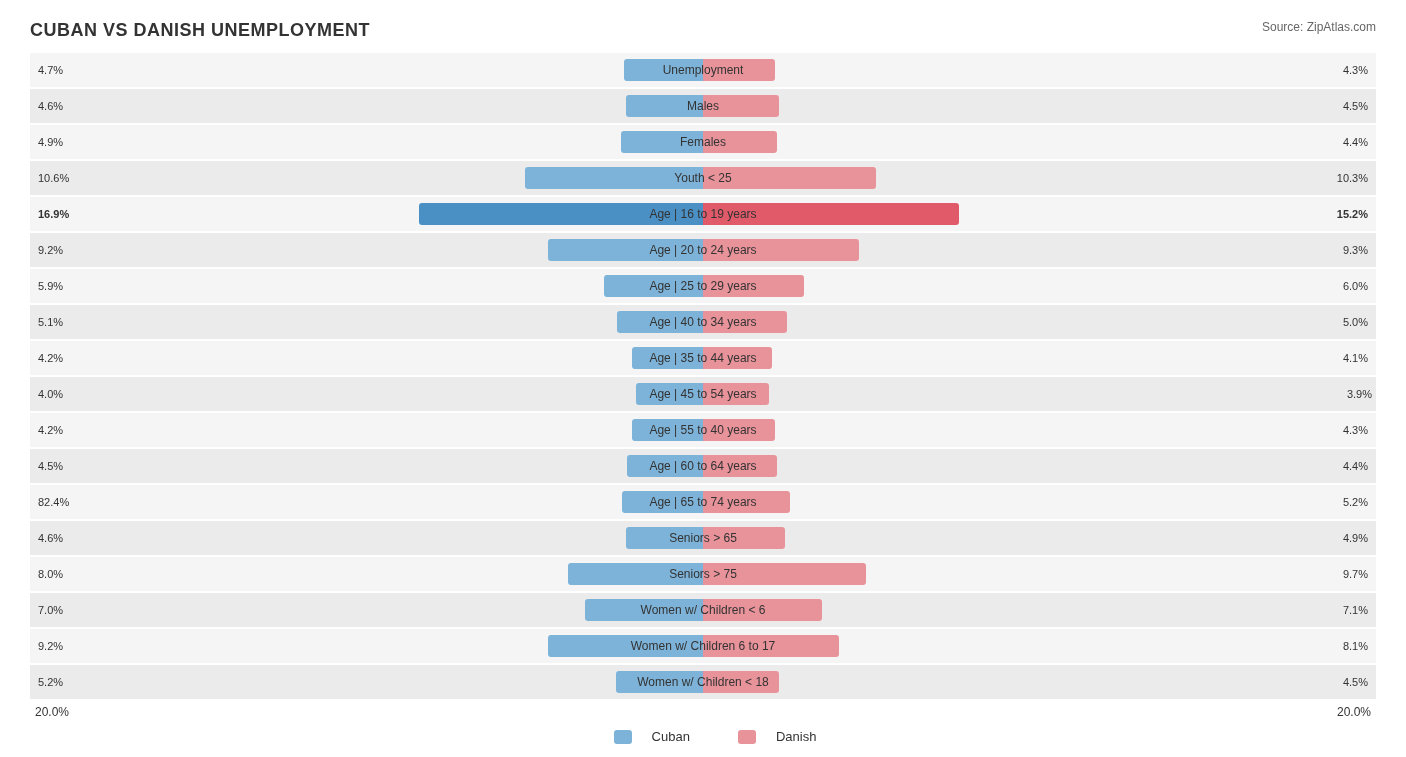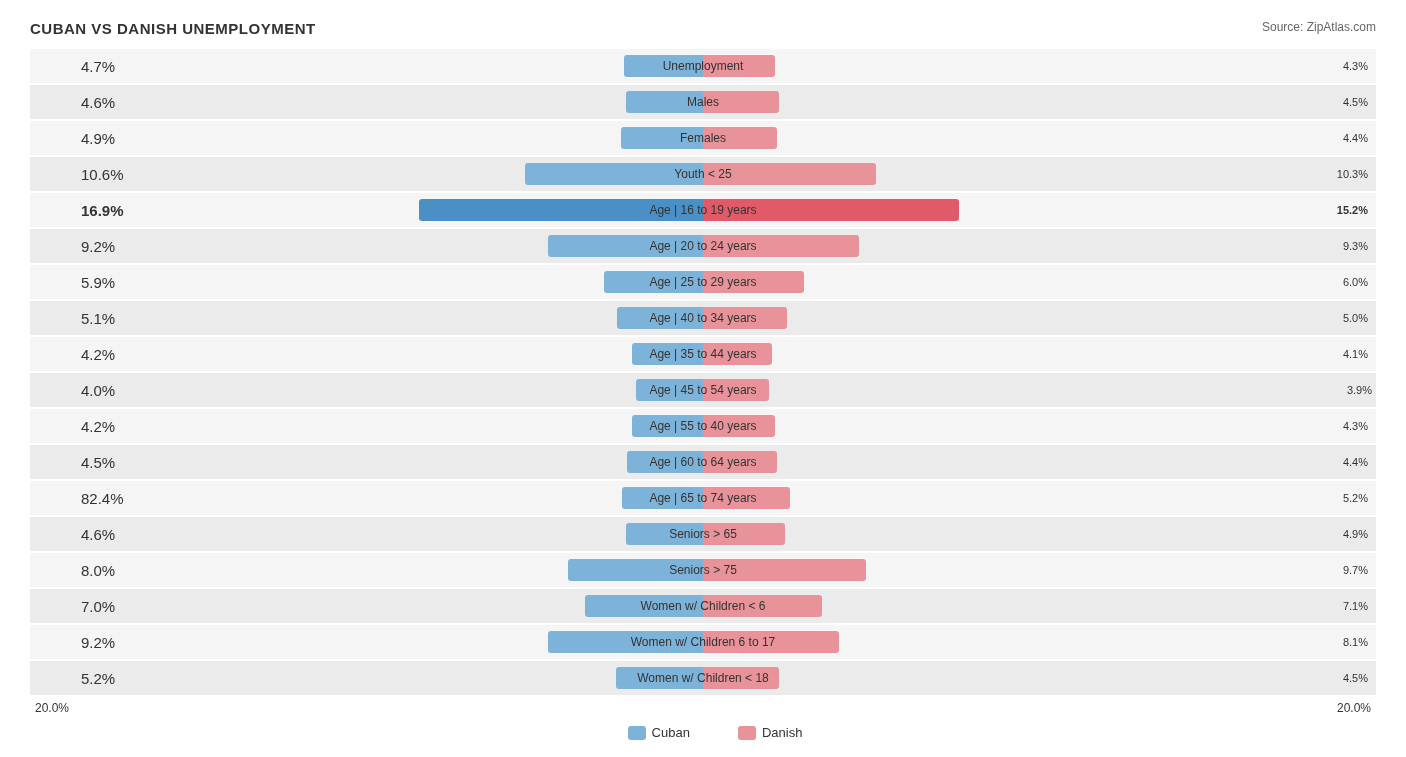--- a/index.html
+++ b/index.html
@@ -14,21 +14,21 @@
       padding: 20px 30px 50px 30px;
       background: #fff;
     }
     .chart-header {
       display: flex;
       justify-content: space-between;
       align-items: flex-start;
       margin-bottom: 12px;
     }
     .chart-title {
-      font-size: 15px;
+      font-size: 18px;
       font-weight: bold;
       color: #333;
       text-transform: uppercase;
       letter-spacing: 0.5px;
     }
     .chart-source {
       font-size: 12px;
       color: #666;
     }
     .chart-body {
@@ -96,24 +96,23 @@
     .pink-bar {
       background: #e8929a;
       height: 22px;
       border-radius: 0 3px 3px 0;
       position: absolute;
       left: 0;
     }
     .left-value {
       position: absolute;
       left: 8px;
-      font-size: 15px;
+      font-size: 11px;
       color: #333;
       z-index: 5;
-      margin-left: 43px;
     }
     .right-value {
       position: absolute;
       right: 8px;
       font-size: 11px;
       color: #333;
       z-index: 5;
     }
     .axis-labels {
       display: flex;
@@ -129,21 +128,21 @@
       justify-content: center;
       align-items: center;
       gap: 24px;
       margin-top: 10px;
       font-size: 13px;
       color: #333;
     }
     .legend-item {
       display: flex;
       align-items: center;
-      gap: 6px;
+      gap: 20px;
       padding-left: 24px;
     }
     .legend-swatch {
       width: 18px;
       height: 14px;
       border-radius: 3px;
     }
     .blue-swatch { background: #7db3d8; }
     .pink-swatch { background: #e8929a; }
     .row-highlight .left-value,

